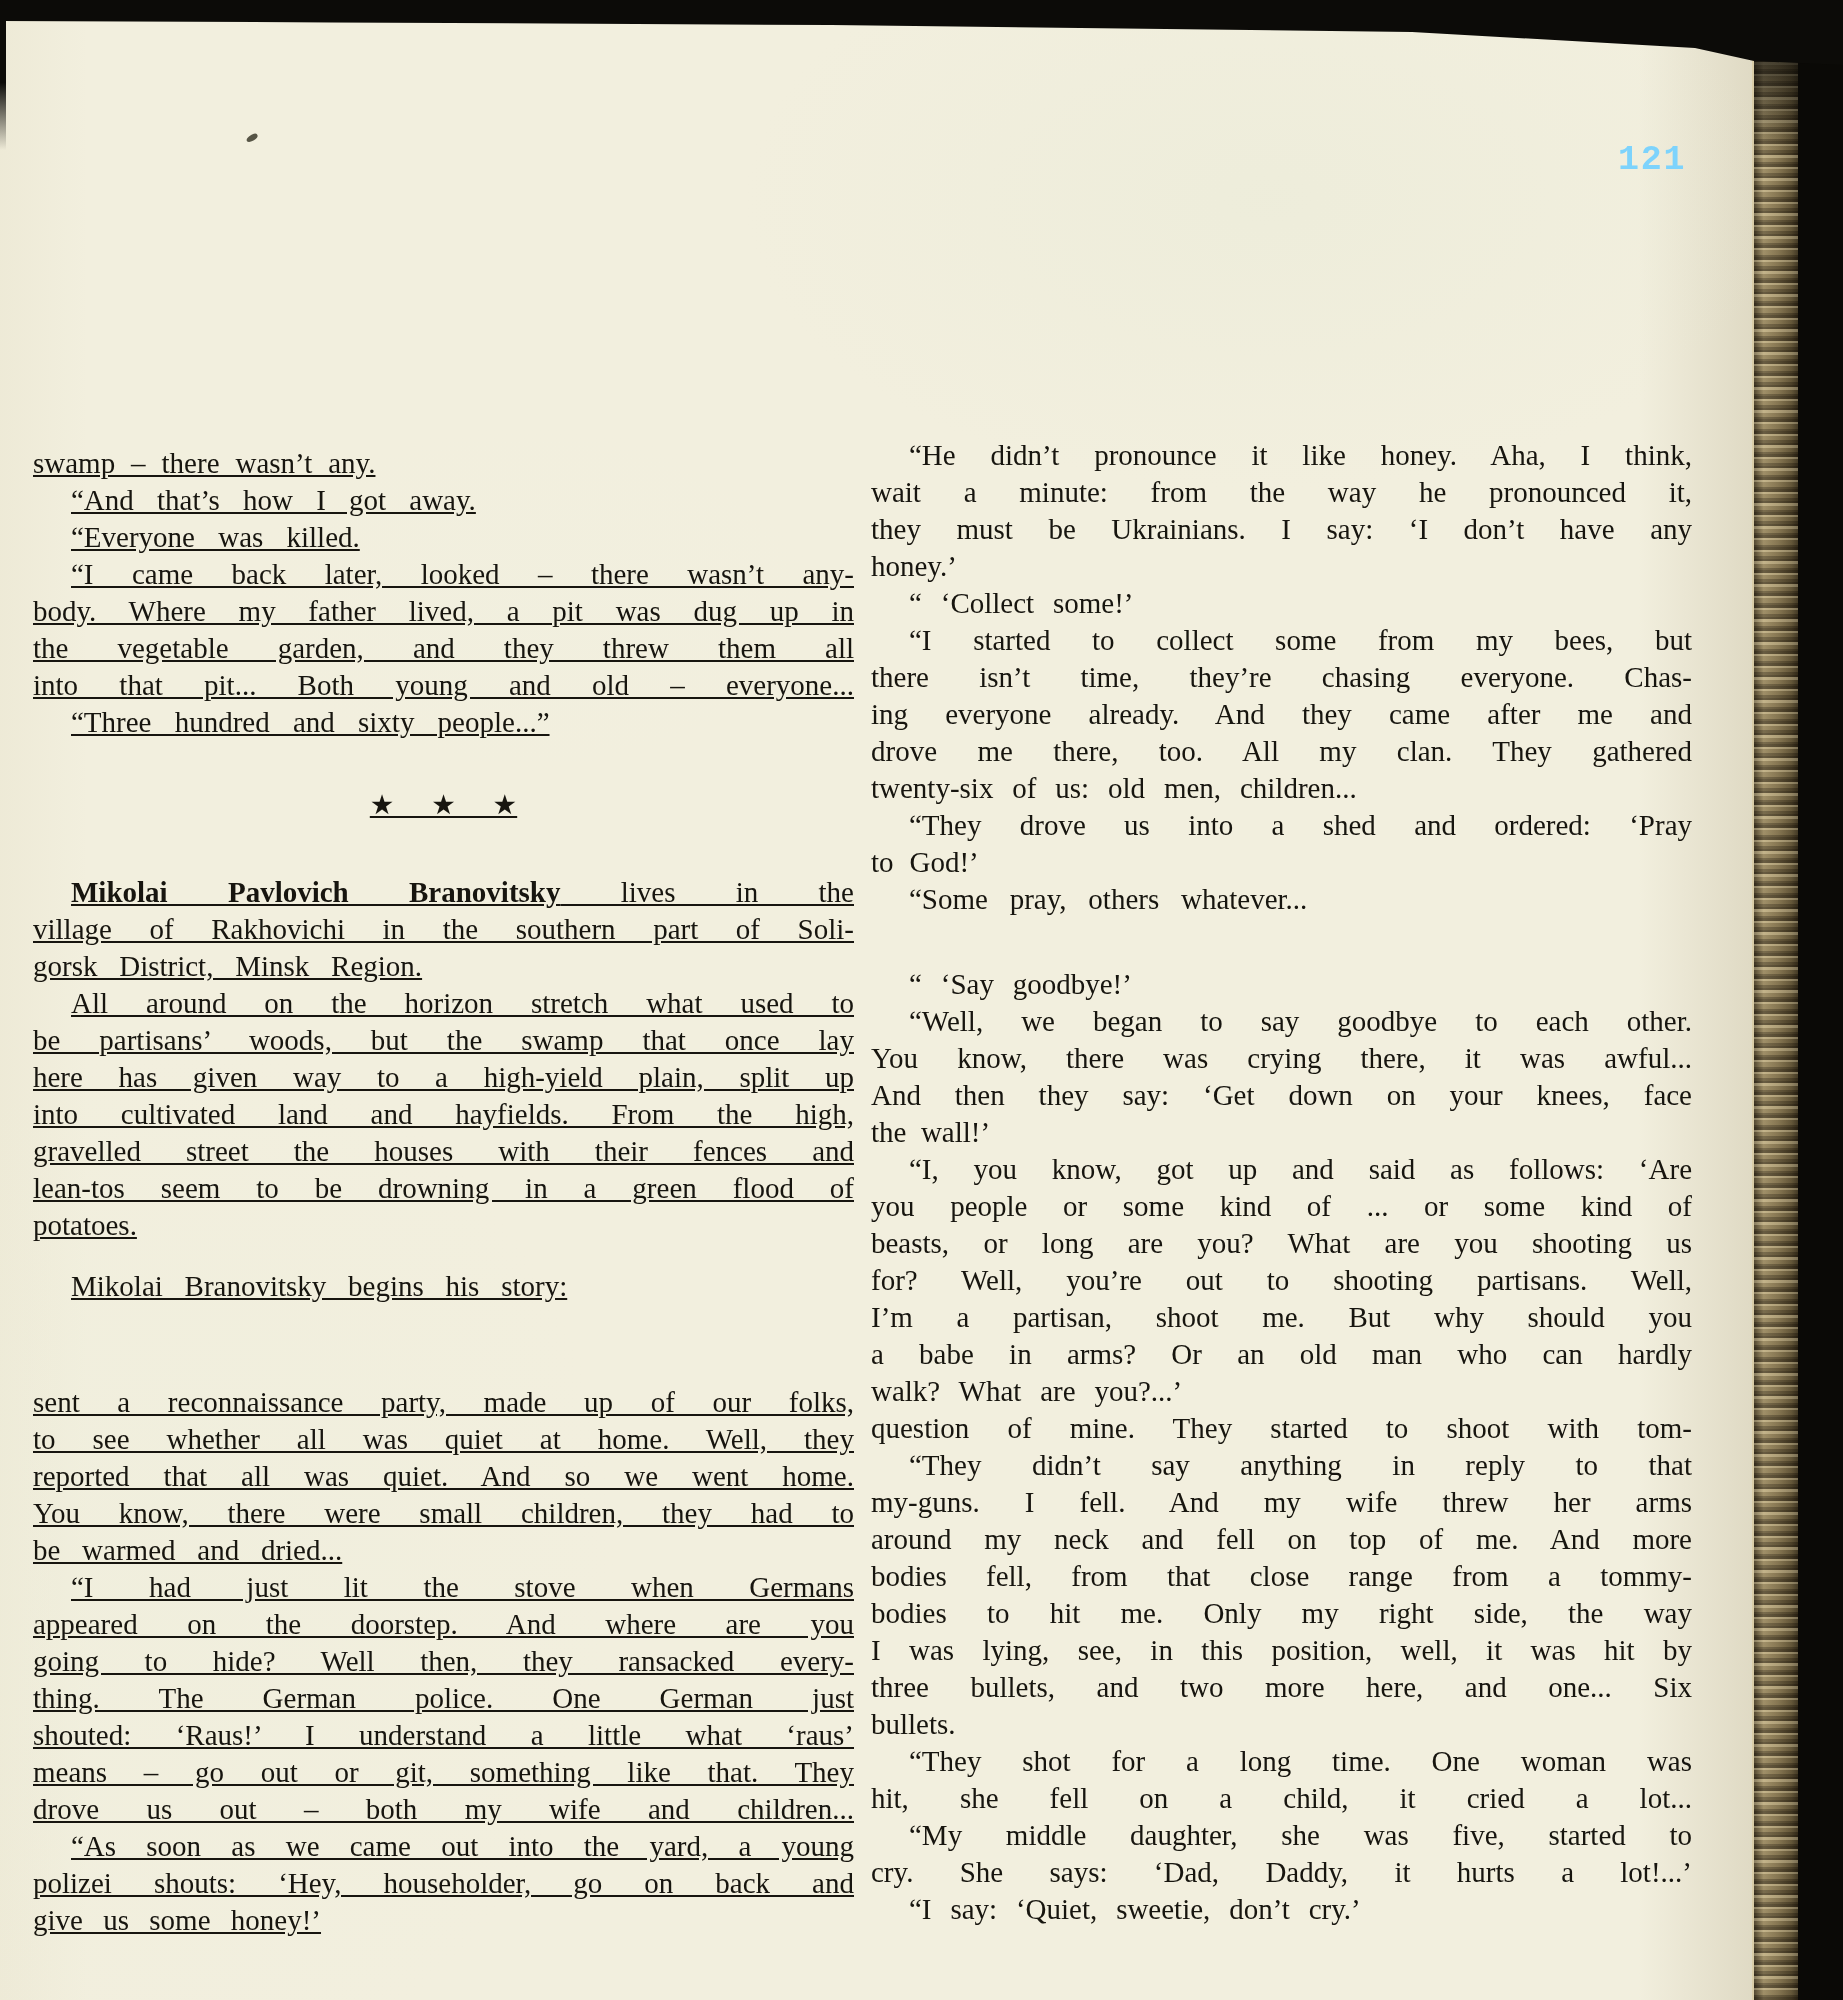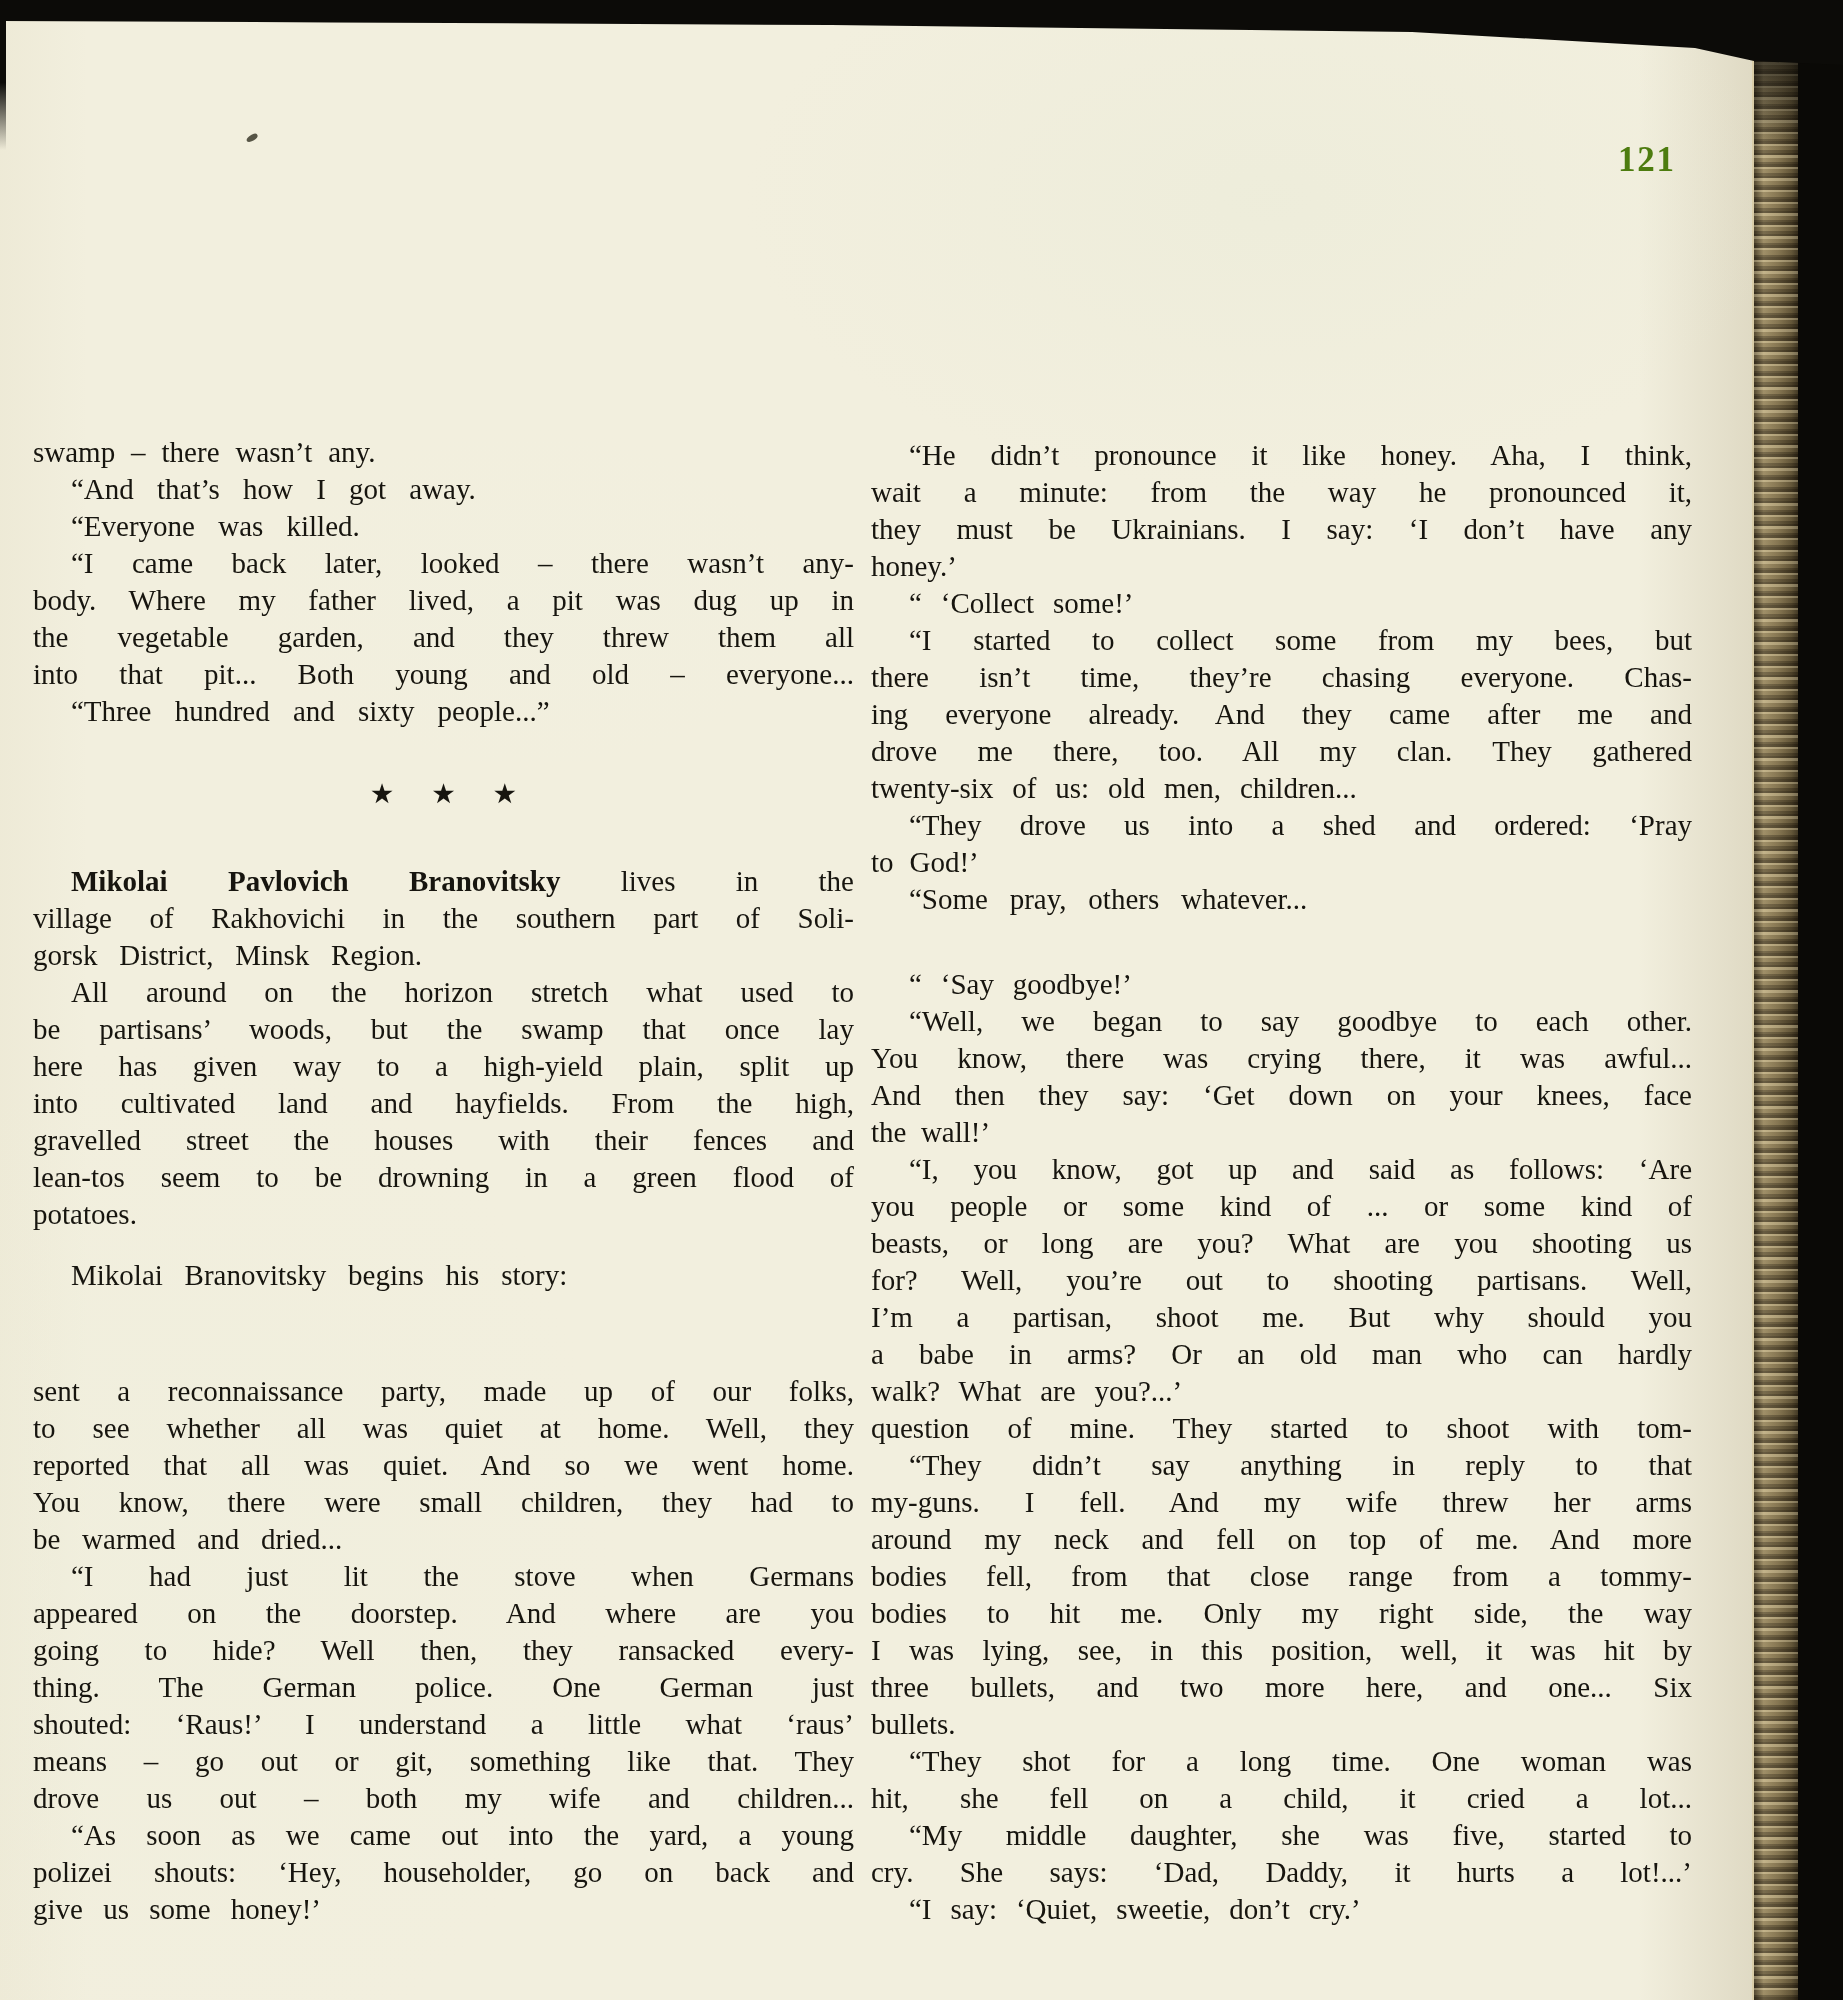--- a/index.html
+++ b/index.html
@@ -17,24 +17,24 @@
     background:linear-gradient(to bottom,#0c0b08 55%,rgba(12,11,8,0));}
   .edges{position:absolute;left:1754px;top:25px;width:44px;height:1975px;
     background:
       repeating-linear-gradient(to bottom, rgba(40,32,18,.55) 0 2.5px, rgba(208,193,152,.5) 2.5px 5px,
         rgba(122,107,72,.38) 5px 9.1px, rgba(62,52,32,.5) 9.1px 11.6px),
       linear-gradient(to right,#3a3222 0,#b7a67c 22%,#8d7d58 55%,#55492f 85%,#221c10 100%);}
   .edges::before{content:"";position:absolute;left:0;right:0;top:0;height:125px;
     background:linear-gradient(to bottom,rgba(10,9,6,.92),rgba(10,9,6,0));}
   .edges::after{content:"";position:absolute;left:-2.5px;top:0;bottom:0;width:2.5px;background:#d8cba2;opacity:.8;}
   .rightblack{position:absolute;left:1798px;top:0;width:46px;height:2000px;background:#0a0906;}
-  .pageno{position:absolute;left:1618px;top:140px;font-family:Liberation Serif, serif;
-    font-weight:700;font-size:35px;color:#4d7c0f;letter-spacing:1.7px;}
+  .pageno{position:absolute;left:1618px;top:140px;font-family:Liberation Mono, monospace;
+    font-weight:700;font-size:35px;color:#7dd3fc;letter-spacing:1.7px;}
   .col{position:absolute;width:821px;color:#17150f;font-size:29px;line-height:37px;}
-  .col-left{left:33px;top:434px;}
+  .col-left{left:33px;top:445px;text-decoration:underline;}
   .col-right{left:871px;top:437px;}
   .para{margin:0;}
   .line{text-align:left;white-space:normal;}
   .just{text-align:justify;text-align-last:justify;}
   .indent{text-indent:38px;}
   b{font-weight:700;}
   .stars{text-align:center;font-size:27.4px;word-spacing:30px;margin:46px 0 50px;color:#17150f;}
   .spacer{height:79px;}
   .speck{position:absolute;left:246px;top:135px;width:11.6px;height:5.8px;background:#3c392c;
     border-radius:60% 40% 50% 50%;transform:rotate(-28deg);opacity:.85;}

